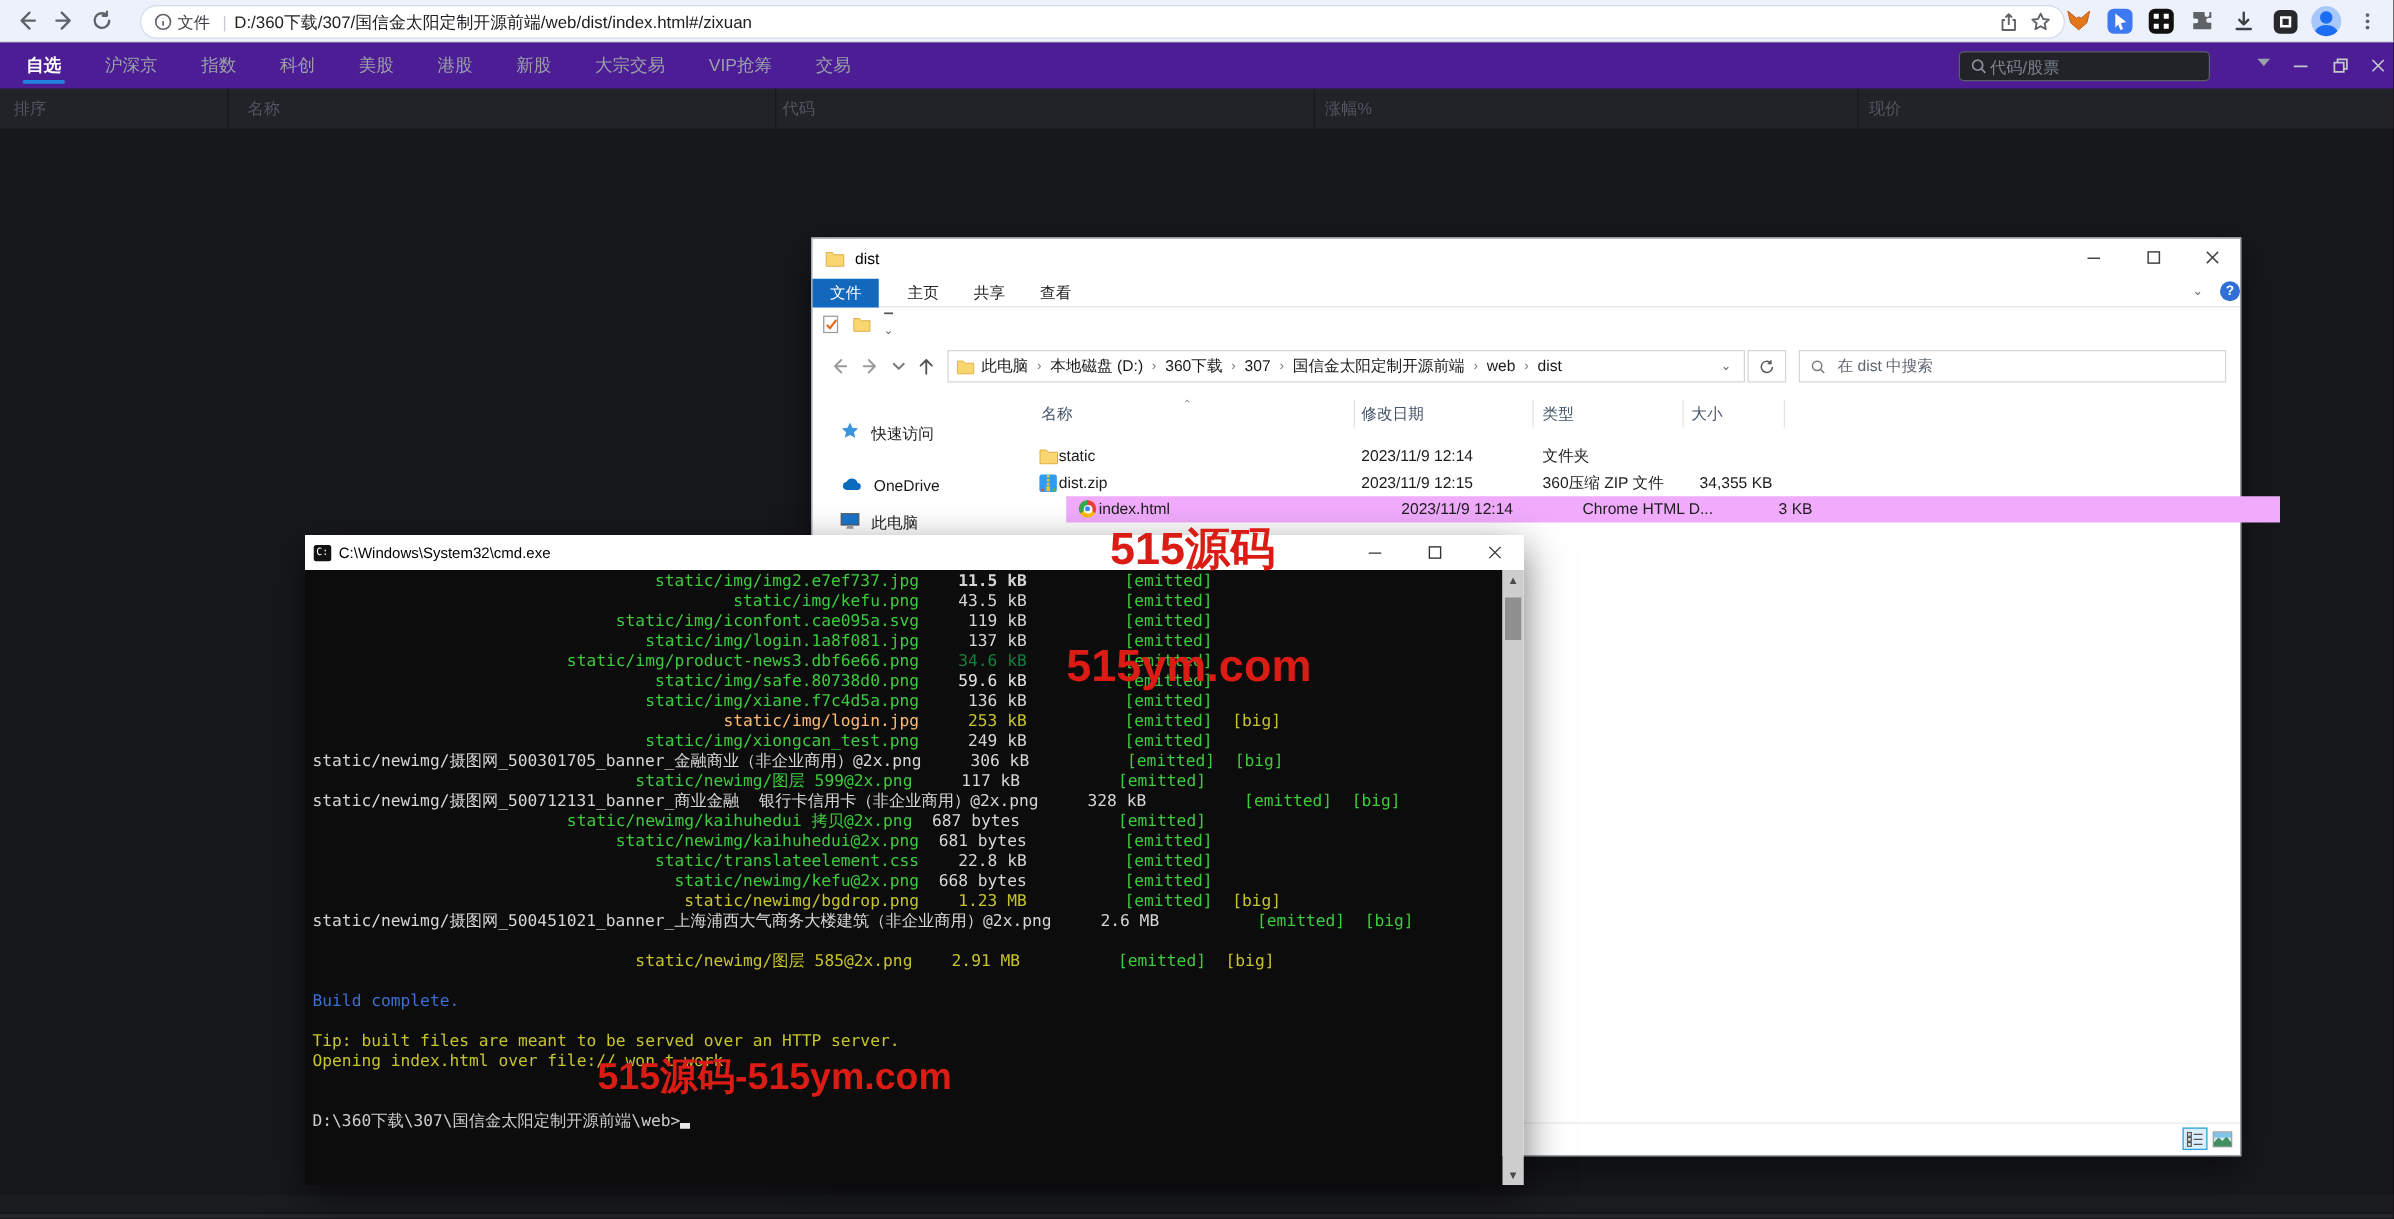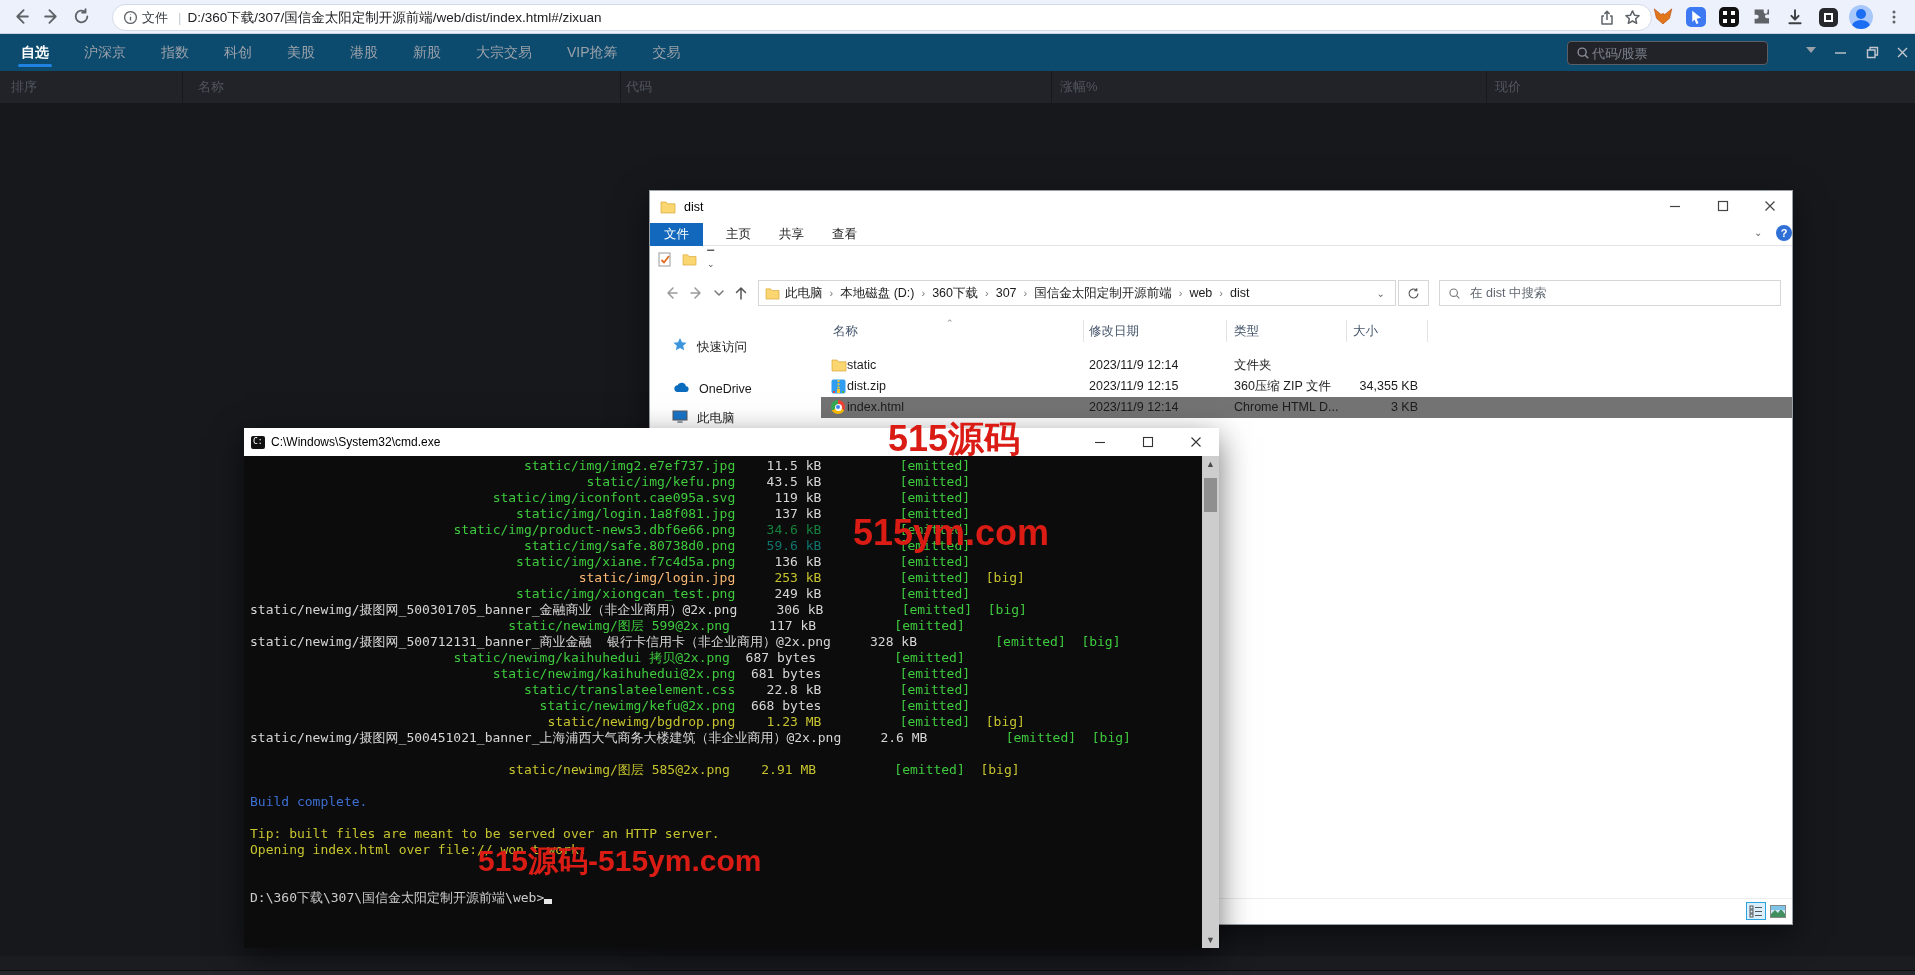--- a/index.html
+++ b/index.html
@@ -15,21 +15,21 @@
   .omnibox{position:absolute;left:112px;top:4px;width:1540px;height:27px;background:#fff;
            border:1px solid #d3dae8;border-radius:14px;display:flex;align-items:center;padding:0 10px;}
   .omni-label{font-size:13px;color:#3c4043;margin:0 4px;}
   .omni-sep{color:#c6cbd4;margin:0 6px;font-size:13px;}
   .omni-url{font-size:13.5px;color:#202124;white-space:nowrap;overflow:hidden;flex:1;}
   .ext-strip{position:absolute;right:8px;top:0;height:34px;display:flex;align-items:center;gap:7px;}
   .ext{width:26px;height:26px;display:flex;align-items:center;justify-content:center;border-radius:6px;}
   .sq{border-radius:5px;display:block;}
 
   
-  .nav{position:absolute;left:0;top:34px;width:1915px;height:37px;background:#0c4a6e;}
+  .nav{position:absolute;left:0;top:34px;width:1915px;height:37px;background:#4c1d95;}
   .nav-tabs{position:absolute;left:21px;top:0;height:37px;display:flex;gap:35px;align-items:center;}
   .tab{font-size:14px;color:#9ba1a9;white-space:nowrap;position:relative;line-height:37px;}
   .tab.active{color:#ffffff;font-weight:bold;}
   .tab.active::after{content:"";position:absolute;left:-3px;right:-3px;bottom:4px;height:3px;
                      border-radius:2px;background:#1f82e0;}
   .nav-search{position:absolute;left:1567px;top:7px;width:201px;height:24px;border:1px solid #5a5e66;
               border-radius:4px;display:flex;align-items:center;padding:0 8px;background:#212328;}
   .nav-search input{background:transparent;border:none;outline:none;color:#aab0b9;font-size:13px;
                     width:150px;font-family:"Liberation Sans",sans-serif;}
   .nav-search input::placeholder{color:#7d828b;}
@@ -70,21 +70,21 @@
              display:flex;align-items:center;padding:0 8px;gap:7px;}
   .ex-search input{border:none;outline:none;font-size:12.5px;color:#444;width:260px;
                    font-family:"Liberation Sans",sans-serif;}
   .ex-search input::placeholder{color:#606770;}
   .ex-cols{position:absolute;left:0;top:125px;width:100%;height:30px;}
   .ex-col{position:absolute;top:0;line-height:30px;color:#44546a;font-size:12.5px;}
   .ex-col-sep{position:absolute;top:4px;width:1px;height:22px;background:#e3e3e3;}
   .sort-chevron{position:absolute;left:296px;top:2px;color:#8a8a8a;font-size:9px;}
   .ex-side-item{position:absolute;left:22px;width:150px;height:21px;display:flex;align-items:flex-end;gap:9px;}
   .ex-row{position:absolute;left:171px;width:971px;height:21px;}
-  .ex-row.selected{background:#737373;}
+  .ex-row.selected{background:#f0abfc;margin-left:32px;}
   .ex-cell{position:absolute;top:0;line-height:21px;white-space:nowrap;color:#1c1c1c;}
   .ex-status{position:absolute;left:0;bottom:0;width:100%;height:26px;background:#fff;border-top:1px solid #ececec;}
   .view-btn{position:absolute;bottom:4px;width:20px;height:18px;display:flex;align-items:center;justify-content:center;}
   .view-btn.active{border:1px solid #2aa3dc;background:#dbeefb;}
 
   
   .cmd{position:absolute;left:244px;top:428px;width:975px;height:520px;z-index:20;
        box-shadow:0 10px 30px rgba(0,0,0,.55);}
   .cmd-title{position:absolute;left:0;top:0;width:100%;height:28px;background:#fff;display:flex;align-items:center;}
   .cmd-title-text{margin-left:6px;font-size:12px;color:#000;}
@@ -464,26 +464,26 @@
       <svg width="12" height="12" viewBox="0 0 12 12">
           <rect x="1.5" y="1.5" width="9" height="9"></rect>
         </svg>
     </div>
     <div class="cmd-ctl" style="left:929px">
       <svg width="12" height="12" viewBox="0 0 12 12">
           <path d="M1.5 1.5 L10.5 10.5 M10.5 1.5 L1.5 10.5"></path>
         </svg>
     </div>
     <div class="console" id="console">
-        <div class="cline"><span style="color: rgb(62, 203, 62);">                                   static/img/img2.e7ef737.jpg</span><span style="color: rgb(214, 214, 214);">    11.5 kB</span><span>          </span><span style="color: rgb(62, 203, 62);">[emitted]</span></div>
+        <div class="cline"><span style="color: rgb(62, 203, 62);">                                   static/img/img2.e7ef737.jpg</span><span style="color: rgb(214, 214, 214); font-weight: bold;">    11.5 kB</span><span>          </span><span style="color: rgb(62, 203, 62);">[emitted]</span></div>
         <div class="cline"><span style="color: rgb(62, 203, 62);">                                           static/img/kefu.png</span><span style="color: rgb(214, 214, 214);">    43.5 kB</span><span>          </span><span style="color: rgb(62, 203, 62);">[emitted]</span></div>
         <div class="cline"><span style="color: rgb(62, 203, 62);">                               static/img/iconfont.cae095a.svg</span><span style="color: rgb(214, 214, 214);">     119 kB</span><span>          </span><span style="color: rgb(62, 203, 62);">[emitted]</span></div>
         <div class="cline"><span style="color: rgb(62, 203, 62);">                                  static/img/login.1a8f081.jpg</span><span style="color: rgb(214, 214, 214);">     137 kB</span><span>          </span><span style="color: rgb(62, 203, 62);">[emitted]</span></div>
         <div class="cline"><span style="color: rgb(62, 203, 62);">                          static/img/product-news3.dbf6e66.png</span><span style="color: #15803d;">    34.6 kB</span><span>          </span><span style="color: rgb(62, 203, 62);">[emitted]</span></div>
-        <div class="cline"><span style="color: rgb(62, 203, 62);">                                   static/img/safe.80738d0.png</span><span style="color: #0f766e;">    59.6 kB</span><span>          </span><span style="color: rgb(62, 203, 62);">[emitted]</span></div>
+        <div class="cline"><span style="color: rgb(62, 203, 62);">                                   static/img/safe.80738d0.png</span><span style="color: #e5e5e5;">    59.6 kB</span><span>          </span><span style="color: rgb(62, 203, 62);">[emitted]</span></div>
         <div class="cline"><span style="color: rgb(62, 203, 62);">                                  static/img/xiane.f7c4d5a.png</span><span style="color: rgb(214, 214, 214);">     136 kB</span><span>          </span><span style="color: rgb(62, 203, 62);">[emitted]</span></div>
         <div class="cline"><span style="color: #fdba74;">                                          static/img/login.jpg</span><span style="color: rgb(198, 196, 47);">     253 kB</span><span>          </span><span style="color: rgb(62, 203, 62);">[emitted]</span><span>  </span><span style="color: rgb(198, 196, 47);">[big]</span></div>
         <div class="cline"><span style="color: rgb(62, 203, 62);">                                  static/img/xiongcan_test.png</span><span style="color: rgb(214, 214, 214);">     249 kB</span><span>          </span><span style="color: rgb(62, 203, 62);">[emitted]</span></div>
         <div class="cline"><span style="color: rgb(214, 214, 214);">static/newimg/摄图网_500301705_banner_金融商业（非企业商用）@2x.png</span><span style="color: rgb(214, 214, 214);">     306 kB</span><span>          </span><span style="color: rgb(62, 203, 62);">[emitted]</span><span>  </span><span style="color: rgb(62, 203, 62);">[big]</span></div>
         <div class="cline"><span style="color: rgb(62, 203, 62);">                                 static/newimg/图层 599@2x.png</span><span style="color: rgb(214, 214, 214);">     117 kB</span><span>          </span><span style="color: rgb(62, 203, 62);">[emitted]</span></div>
         <div class="cline"><span style="color: rgb(214, 214, 214);">static/newimg/摄图网_500712131_banner_商业金融  银行卡信用卡（非企业商用）@2x.png</span><span style="color: rgb(214, 214, 214);">     328 kB</span><span>          </span><span style="color: rgb(62, 203, 62);">[emitted]</span><span>  </span><span style="color: rgb(62, 203, 62);">[big]</span></div>
         <div class="cline"><span style="color: rgb(62, 203, 62);">                          static/newimg/kaihuhedui 拷贝@2x.png</span><span style="color: rgb(214, 214, 214);">  687 bytes</span><span>          </span><span style="color: rgb(62, 203, 62);">[emitted]</span></div>
         <div class="cline"><span style="color: rgb(62, 203, 62);">                               static/newimg/kaihuhedui@2x.png</span><span style="color: rgb(214, 214, 214);">  681 bytes</span><span>          </span><span style="color: rgb(62, 203, 62);">[emitted]</span></div>
         <div class="cline"><span style="color: rgb(62, 203, 62);">                                   static/translateelement.css</span><span style="color: rgb(214, 214, 214);">    22.8 kB</span><span>          </span><span style="color: rgb(62, 203, 62);">[emitted]</span></div>
         <div class="cline"><span style="color: rgb(62, 203, 62);">                                     static/newimg/kefu@2x.png</span><span style="color: rgb(214, 214, 214);">  668 bytes</span><span>          </span><span style="color: rgb(62, 203, 62);">[emitted]</span></div>

